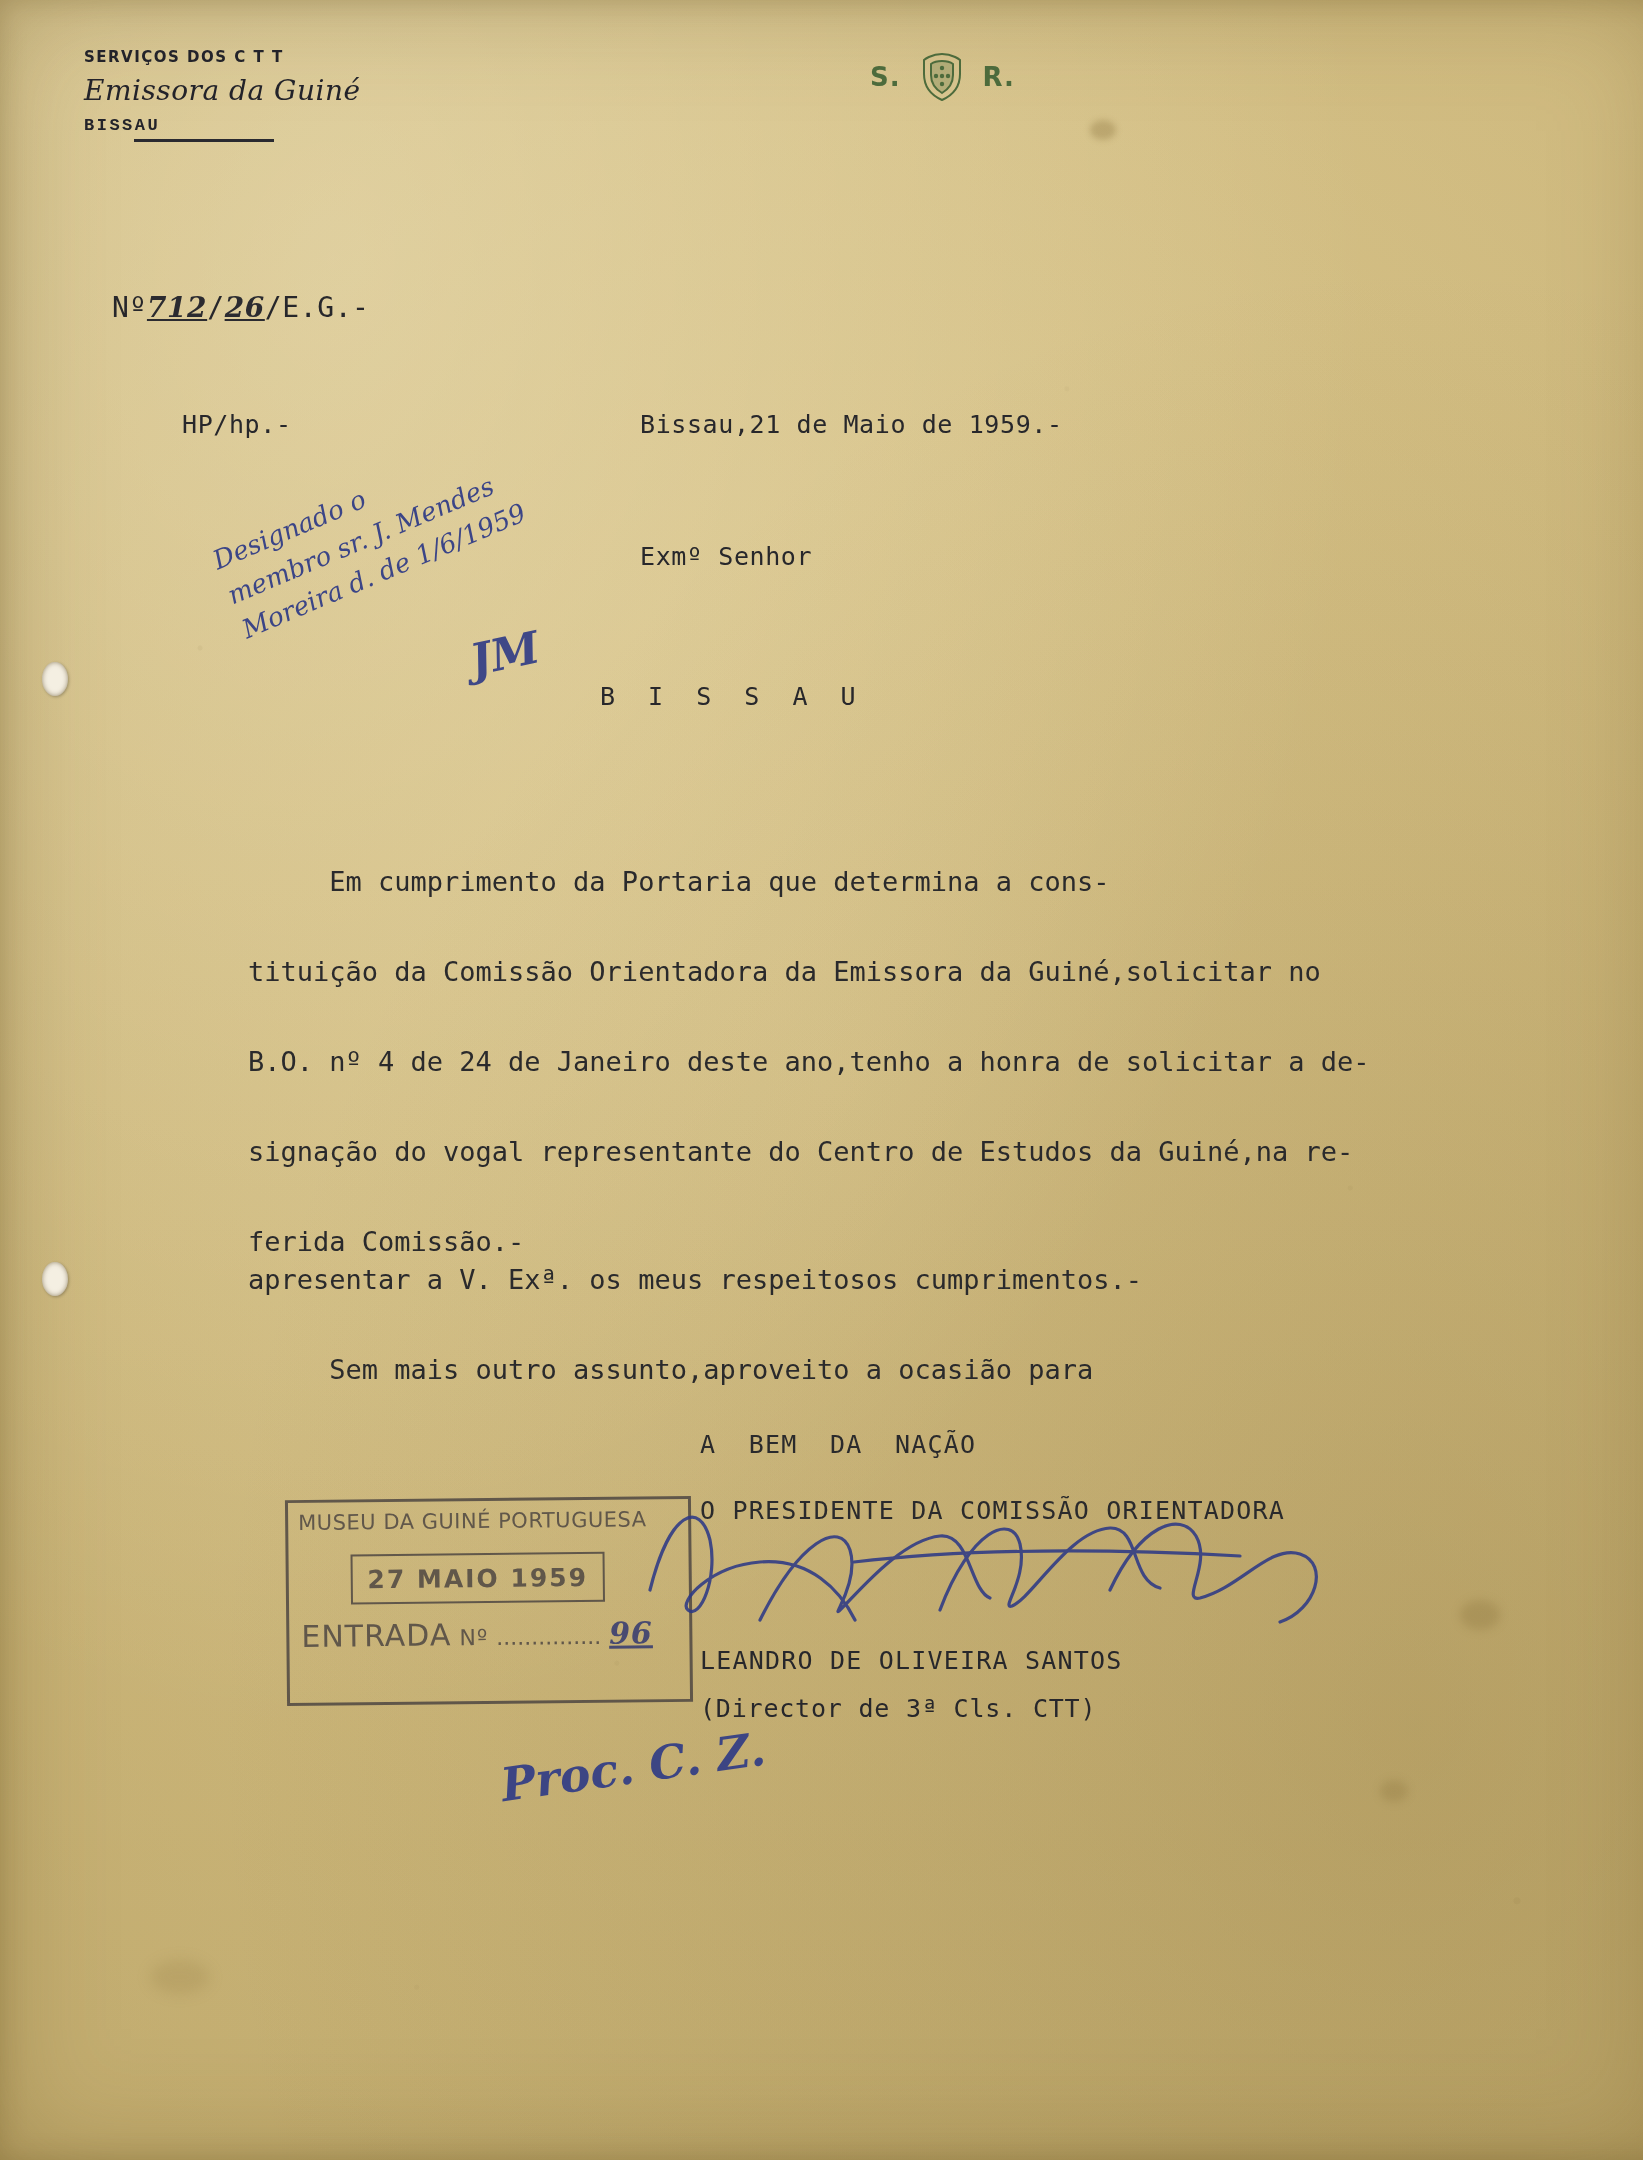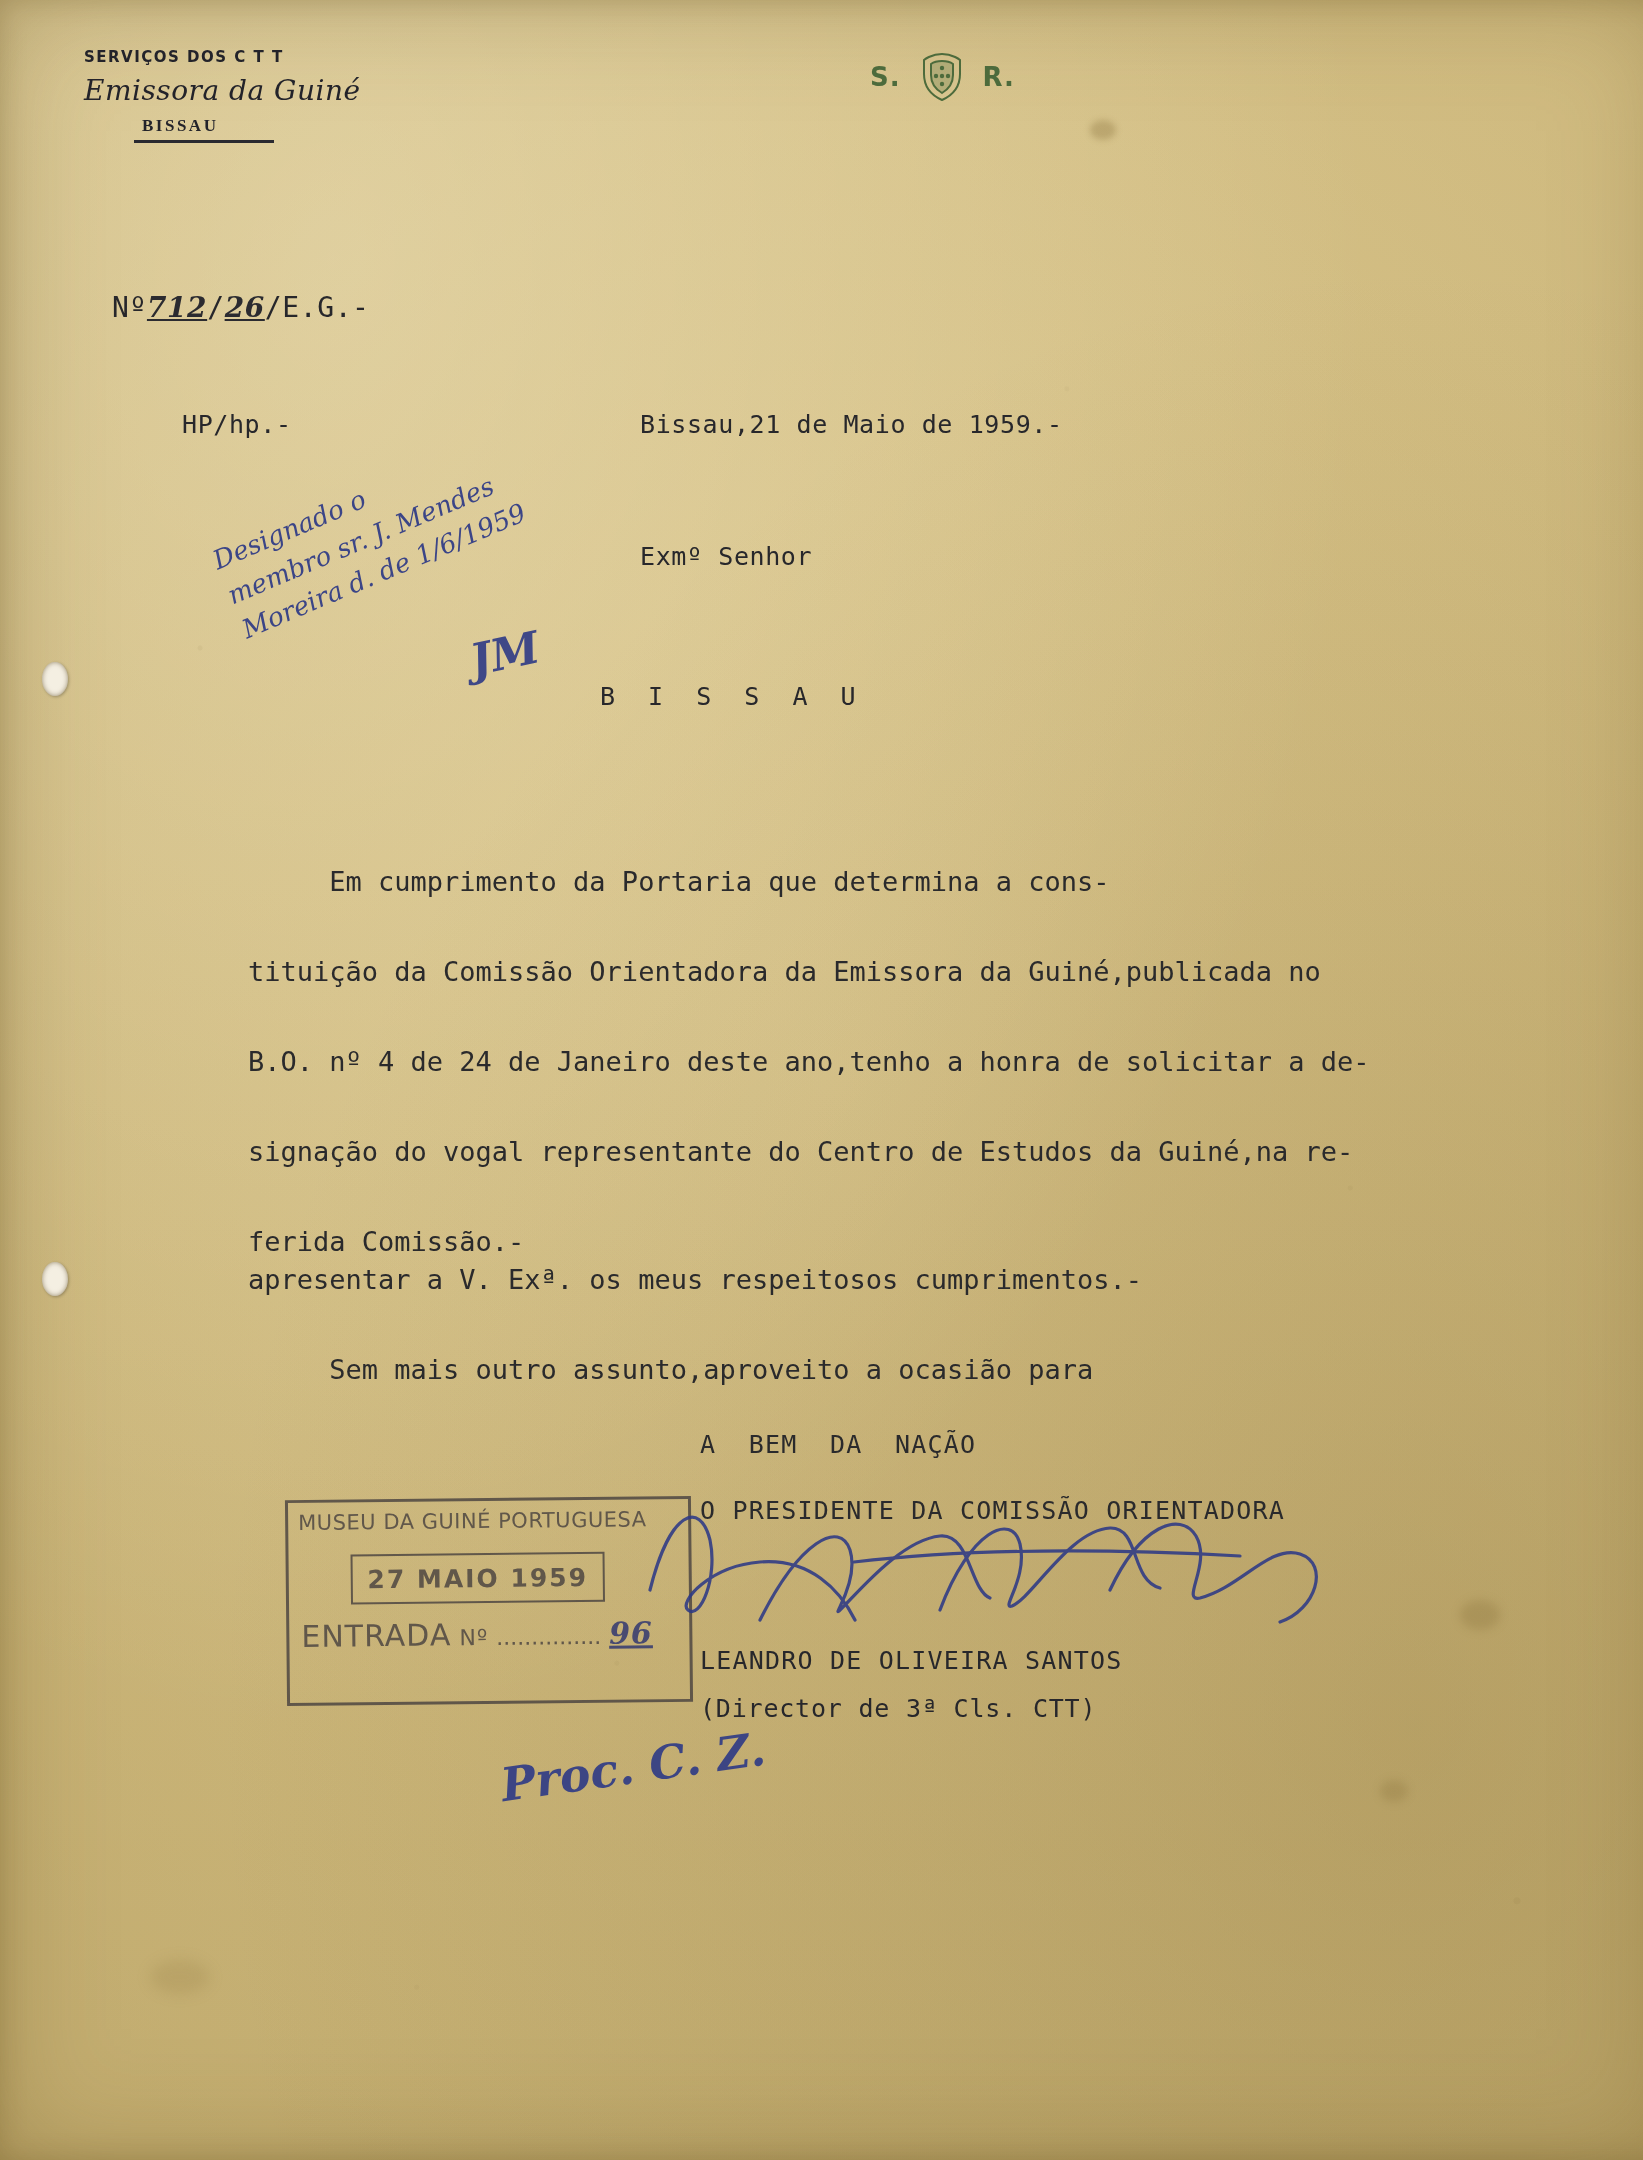--- a/index.html
+++ b/index.html
@@ -62,26 +62,25 @@
   }
   .lh-line2 {
     font-family: "DejaVu Serif", "Liberation Serif", serif;
     font-size: 28px;
     font-style: italic;
     margin-top: 8px;
     color: #23232a;
     letter-spacing: .5px;
   }
   .lh-line3 {
-    font-family: Liberation Serif, serif;
+    font-family: Liberation Mono, monospace;
     font-size: 17px;
     font-weight: bold;
     letter-spacing: 2.5px;
     margin-top: 9px;
-    margin-left: 58px;
     color: #23232a;
   }
   .lh-rule {
     margin-top: 4px;
     margin-left: 50px;
     width: 140px;
     height: 3px;
     background: #2a2a30;
   }
 
@@ -272,21 +271,21 @@
   <div class="typed ref-no"><span>Nº</span><span class="hand-num">712</span><span>/</span><span class="hand-num">26</span><span>/E.G.-</span></div>
 
   <div class="typed initials">HP/hp.-</div>
   <div class="typed place-date">Bissau,21 de Maio de 1959.-</div>
 
   <div class="typed addr-1">Exmº Senhor</div>
   <div class="typed addr-3">B I S S A U</div>
 
   <div class="body-p" id="para1">
     <span class="l">     Em cumprimento da Portaria que determina a cons-</span>
-    <span class="l">tituição da Comissão Orientadora da Emissora da Guiné,publicada no</span>
+    <span class="l">tituição da Comissão Orientadora da Emissora da Guiné,solicitar no</span>
     <span class="l">B.O. nº 4 de 24 de Janeiro deste ano,tenho a honra de solicitar a de-</span>
     <span class="l">signação do vogal representante do Centro de Estudos da Guiné,na re-</span>
     <span class="l">ferida Comissão.-</span>
   </div>
 
   <div class="body-p" id="para2">
     <span class="l">apresentar a V. Exª. os meus respeitosos cumprimentos.-</span>
     <span class="l">     Sem mais outro assunto,aproveito a ocasião para</span>
   </div>
 

